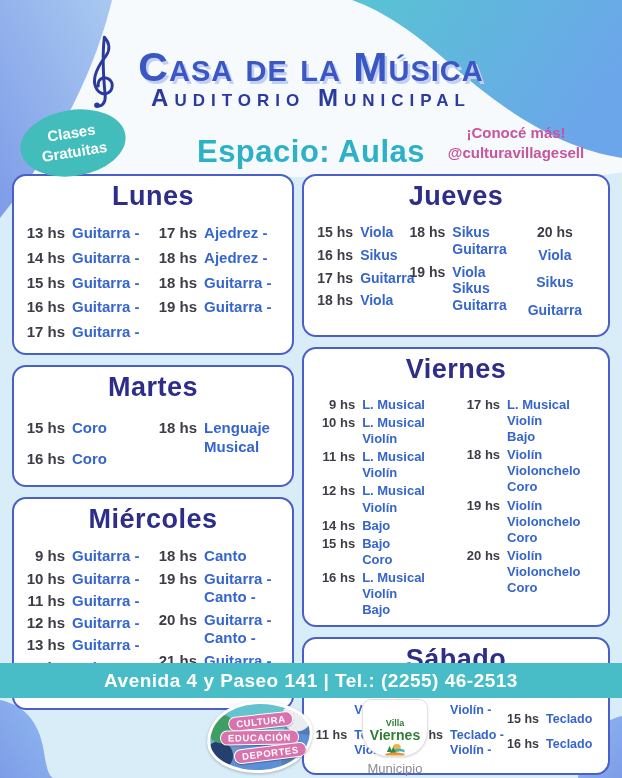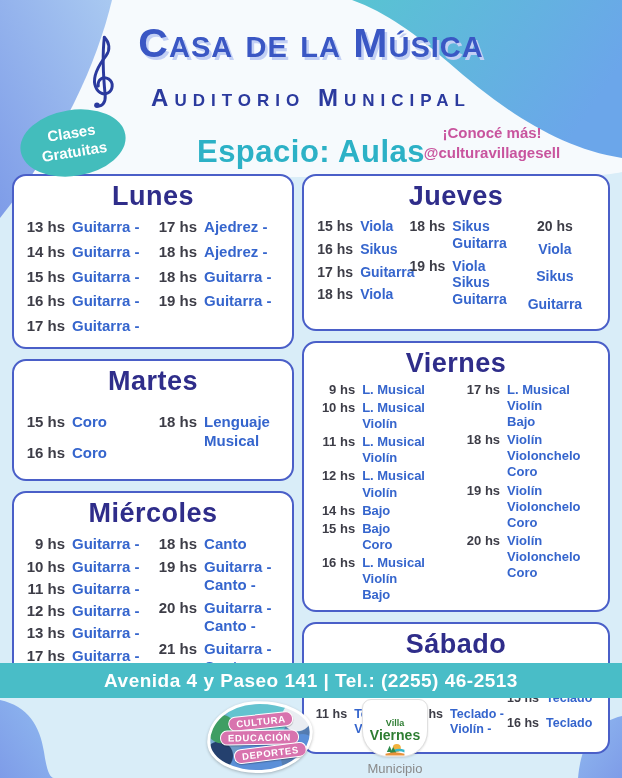--- a/index.html
+++ b/index.html
@@ -8,44 +8,44 @@
     --badge-teal:#43bdbc; --pink:#c8549e; --bar-teal:#49bdc7;
     --card-border:#4a5fc8; --bg-light:#d9edf8; --blob-white:#f6fafd;
   }
   *{margin:0;padding:0;box-sizing:border-box;}
   body{font-family:"Liberation Sans",sans-serif;background:#eee;}
   .poster{position:relative;width:622px;height:778px;overflow:hidden;background:var(--bg-light);}
   .bg-decor{position:absolute;inset:0;z-index:0;}
 
   
   .clef{position:absolute;left:82px;top:33px;z-index:2;}
-  .title{position:absolute;top:20px;left:0;width:100%;text-align:center;z-index:1;
+  .title{position:absolute;top:44px;left:0;width:100%;text-align:center;z-index:1;
     font-variant:small-caps;font-weight:bold;font-size:41px;letter-spacing:1px;
     color:var(--title-blue);text-shadow:2.5px 2.5px 0 #c3d0f4;}
   .subtitle{position:absolute;top:84px;left:0;width:100%;text-align:center;z-index:1;
     font-variant:small-caps;font-weight:bold;font-size:24px;letter-spacing:6px;color:var(--navy);}
   .badge{position:absolute;left:20px;top:110px;width:106px;height:66px;z-index:2;
     background:var(--badge-teal);border-radius:50%;transform:rotate(-9deg);
     display:flex;flex-direction:column;align-items:center;justify-content:center;
     color:#fff;font-weight:bold;font-size:15px;line-height:1.25;}
   .space-label{position:absolute;top:134px;left:0;width:100%;text-align:center;z-index:1;
     font-weight:bold;font-size:31px;color:var(--teal);letter-spacing:.5px;}
-  .promo{position:absolute;top:123px;right:24px;width:212px;text-align:center;z-index:2;
+  .promo{position:absolute;top:123px;right:0;width:212px;text-align:center;z-index:2;
     color:var(--pink);font-weight:bold;font-size:15px;line-height:1.35;}
 
   
   .schedule{position:absolute;left:12px;top:174px;width:598px;z-index:1;display:flex;gap:8px;}
   .sched-col{display:flex;flex-direction:column;gap:10px;}
   .sched-col.left{width:296px;}
   .sched-col.right{width:323px;}
   .day-card{background:#fff;border:2.5px solid var(--card-border);border-radius:14px;
     padding:4px 9px 5px;}
   .day-title{text-align:center;font-size:27px;font-weight:bold;color:var(--day-title);
     margin:1px 0 6px;letter-spacing:.5px;}
-  .cols{display:flex;gap:4px;}
+  .cols{display:flex;gap:4px;margin-top:12px;}
   .col{flex:1;min-width:0;}
   .entry{display:flex;gap:7px;margin-bottom:6px;font-size:15px;font-weight:bold;}
   .time{color:var(--time-dark);white-space:nowrap;flex:none;min-width:42px;text-align:right;}
   .classes{display:flex;flex-direction:column;color:var(--class-blue);line-height:1.25;}
   .classes span{white-space:nowrap;}
 
   .day-1 .day-title{margin-bottom:16px;}
   .day-1 .entry{margin-bottom:12px;}
   .day-2 .entry{margin-bottom:3.5px;}
   .day-3 .entry{font-size:14px;margin-bottom:6px;}

